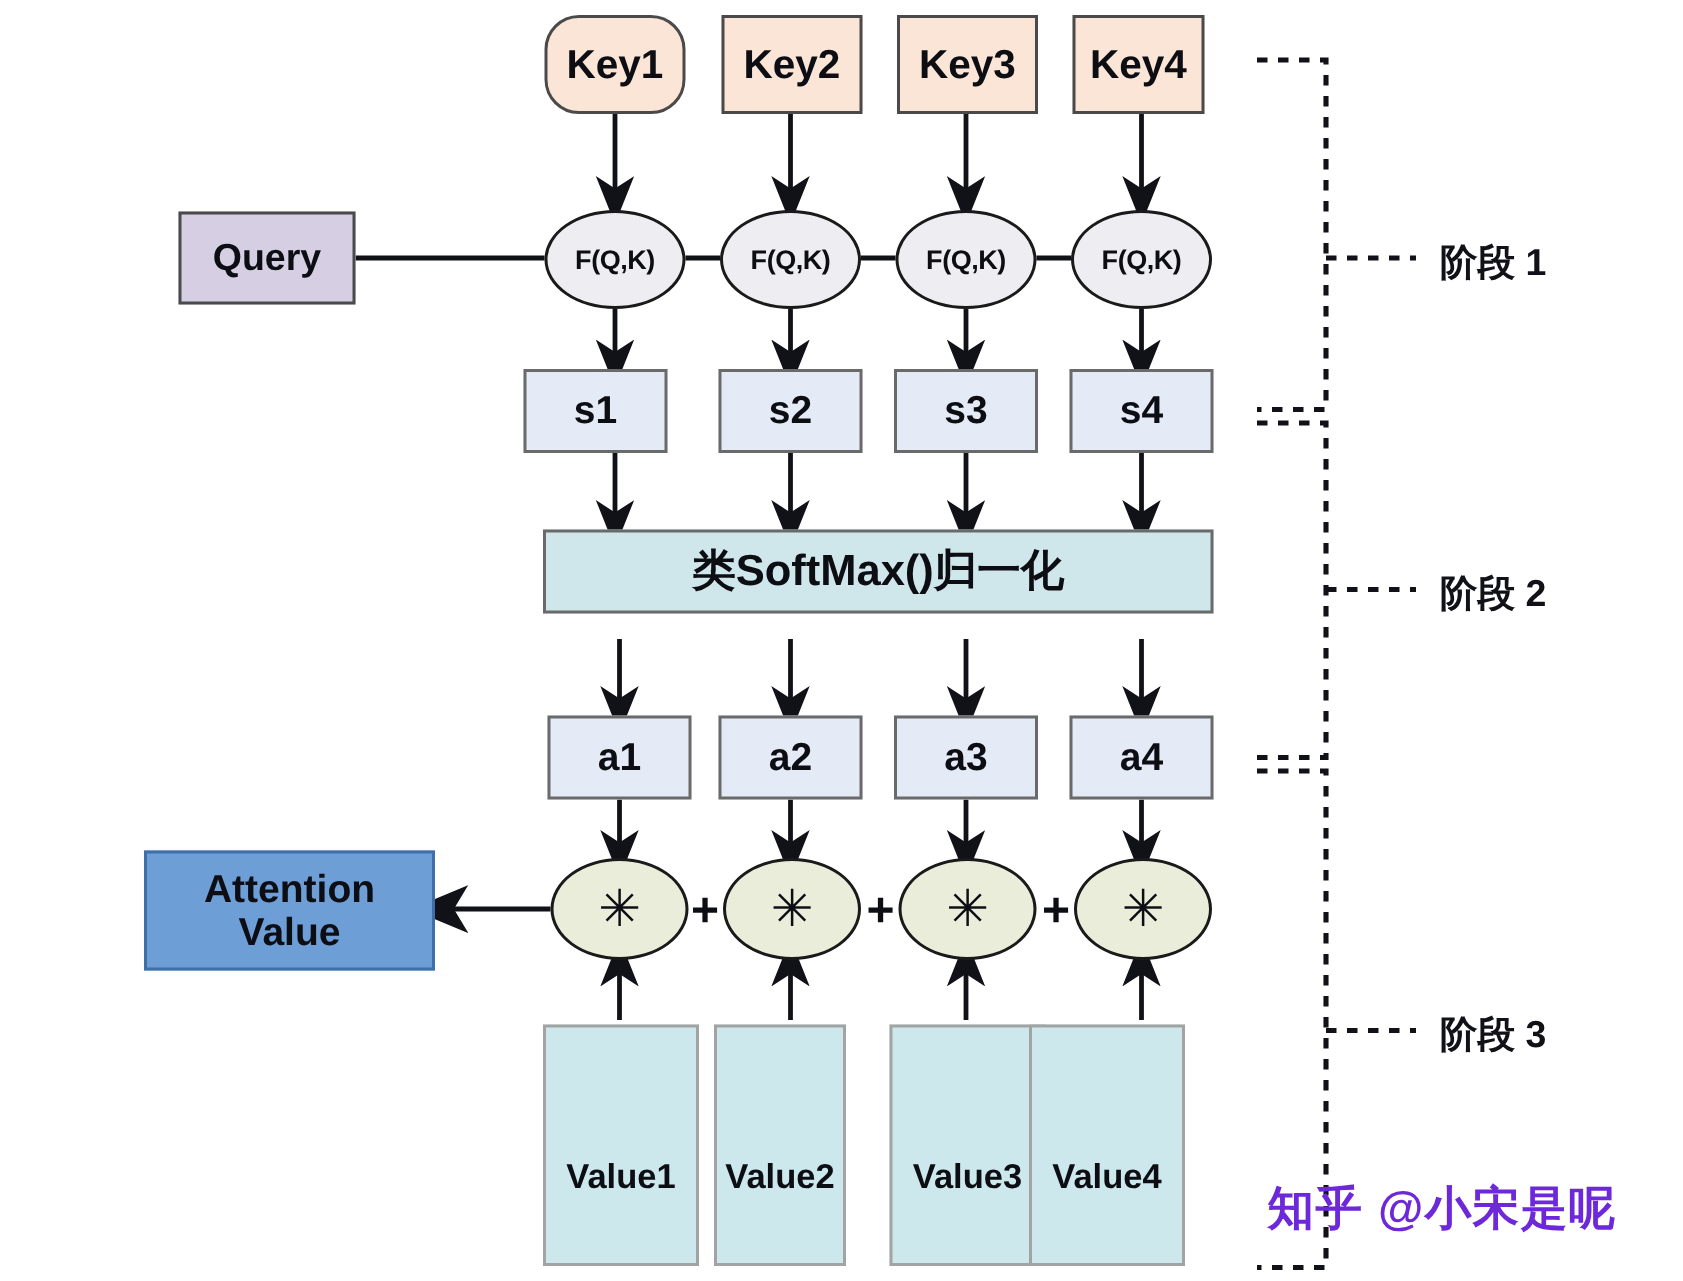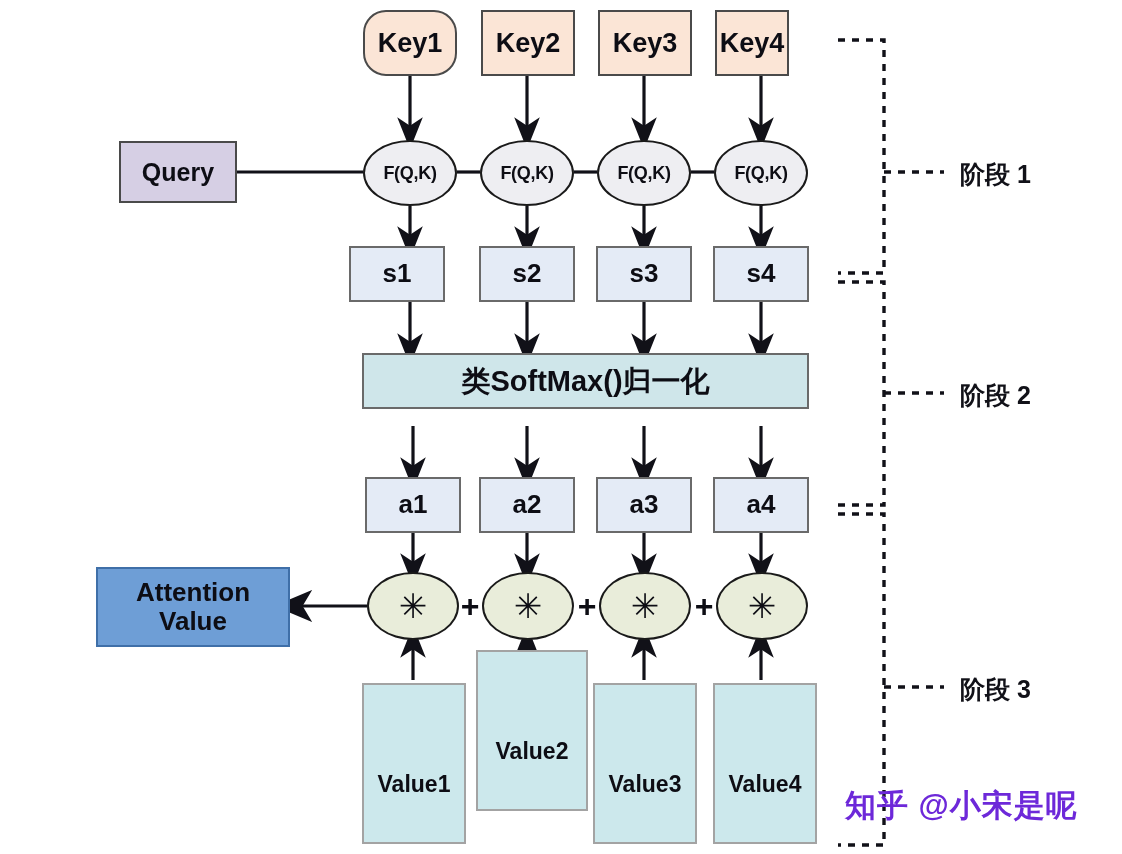--- a/index.html
+++ b/index.html
@@ -186,21 +186,21 @@
 
   <div class="node rect key-box" style="left:363px; top:10px; width:94px; height:66px;border-radius:23px;">
     <span>Key1</span>
   </div>
   <div class="node rect key-box" style="left:481px; top:10px; width:94px; height:66px;">
     <span>Key2</span>
   </div>
   <div class="node rect key-box" style="left:598px; top:10px; width:94px; height:66px;">
     <span>Key3</span>
   </div>
-  <div class="node rect key-box" style="left:715px; top:10px; width:74px; height:66px;">
+  <div class="node rect key-box" style="left:715px; top:10px; width:88px; height:66px;">
     <span>Key4</span>
   </div>
 
   <div class="node rect query-box" style="left:119px; top:141px; width:118px; height:62px;">
     <span>Query</span>
   </div>
 
   <div class="ellipse fqk" style="left:363px; top:140px; width:94px; height:66px;">
     <span>F(Q,K)</span>
   </div>
@@ -268,27 +268,27 @@
   </div>
 
   <div class="node rect attn-box" style="left:96px; top:567px; width:194px; height:80px;">
     <span>Attention</span>
     <span>Value</span>
   </div>
 
   <div class="node rect value-box" style="left:362px; top:683px; width:104px; height:161px; padding-bottom:0px;">
     <span style="margin-top:42px;">Value1</span>
   </div>
-  <div class="node rect value-box" style="left:476px; top:650px; width:112px; height:161px;">
+  <div class="node rect value-box" style="left:476px; top:683px; width:88px; height:161px;">
     <span style="margin-top:42px;">Value2</span>
   </div>
   <div class="node rect value-box" style="left:593px; top:683px; width:104px; height:161px;">
     <span style="margin-top:42px;">Value3</span>
   </div>
-  <div class="node rect value-box" style="left:713px; top:683px; width:104px; height:161px;">
+  <div class="node rect value-box" style="left:686px; top:683px; width:104px; height:161px;">
     <span style="margin-top:42px;">Value4</span>
   </div>
 
   <div class="stage-label" style="left:960px; top:158px;">
     <span>阶段 1</span>
   </div>
   <div class="stage-label" style="left:960px; top:379px;">
     <span>阶段 2</span>
   </div>
   <div class="stage-label" style="left:960px; top:673px;">

